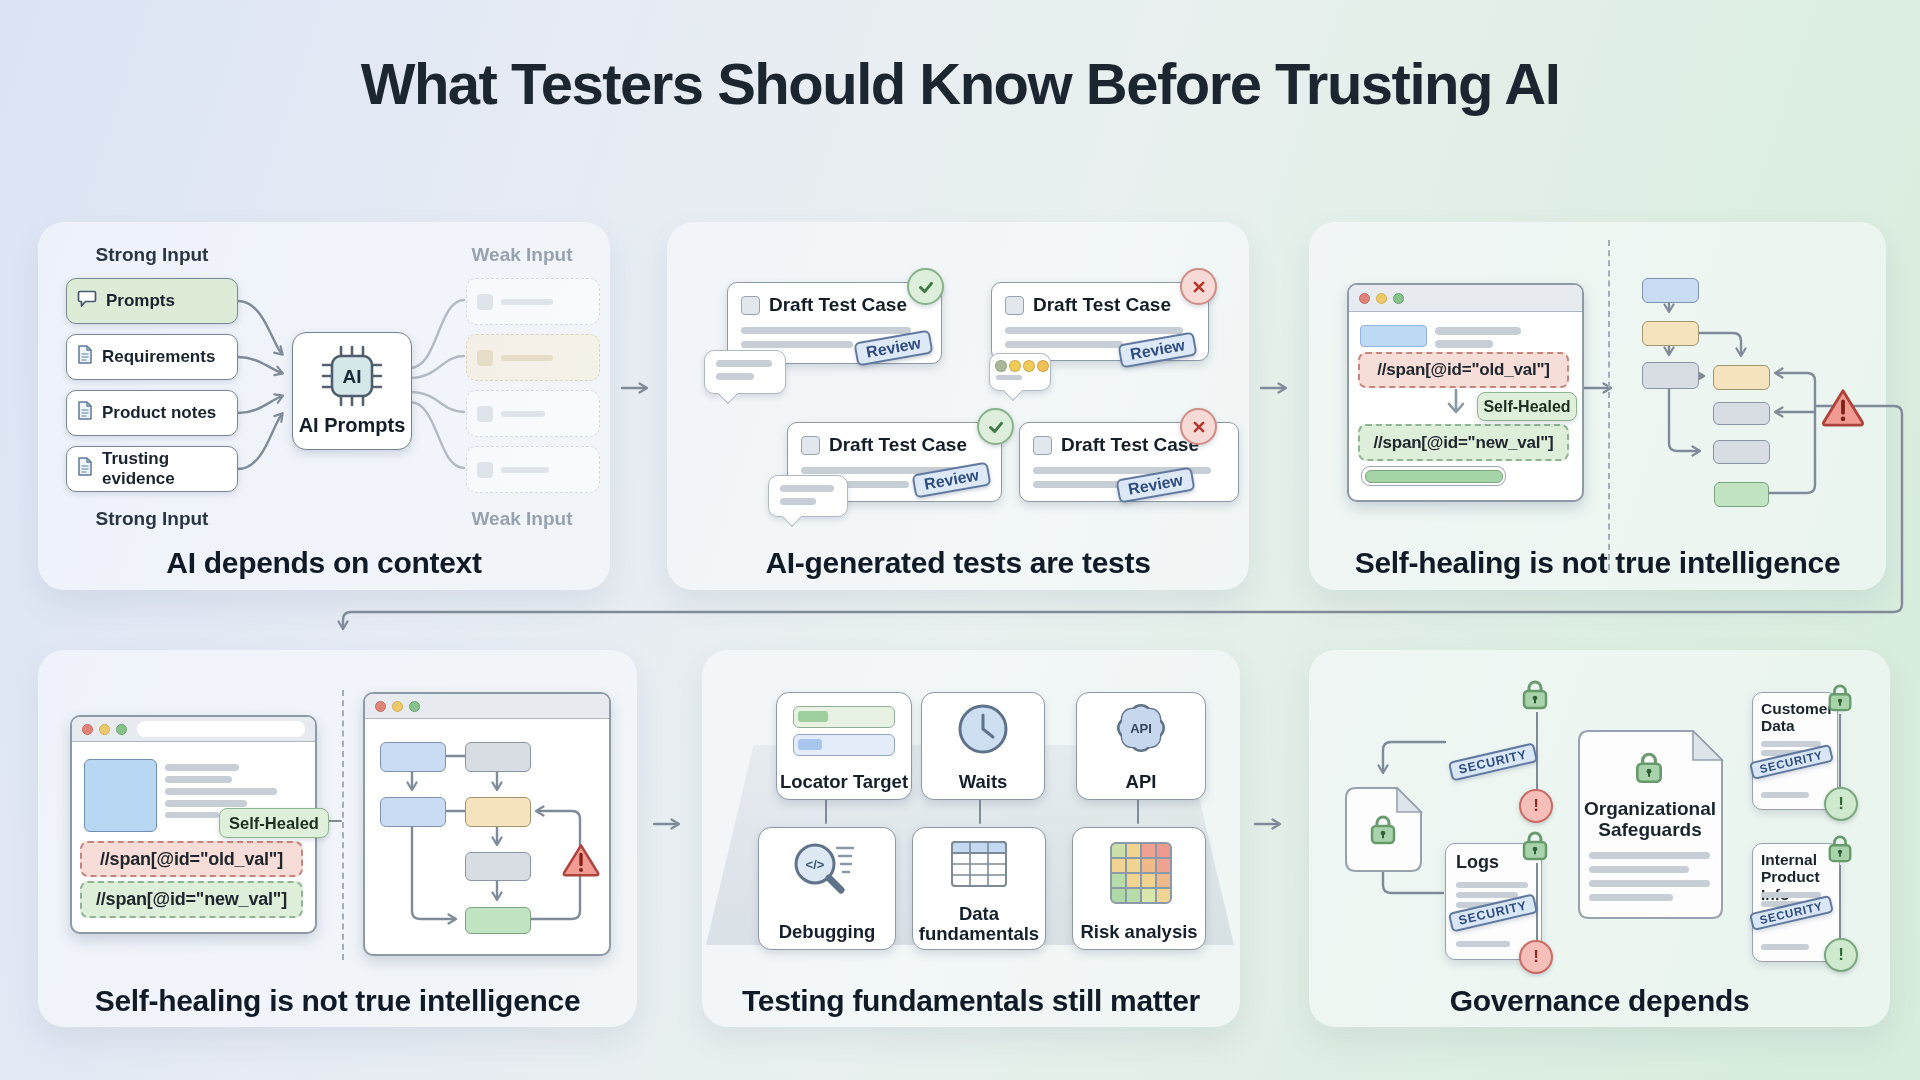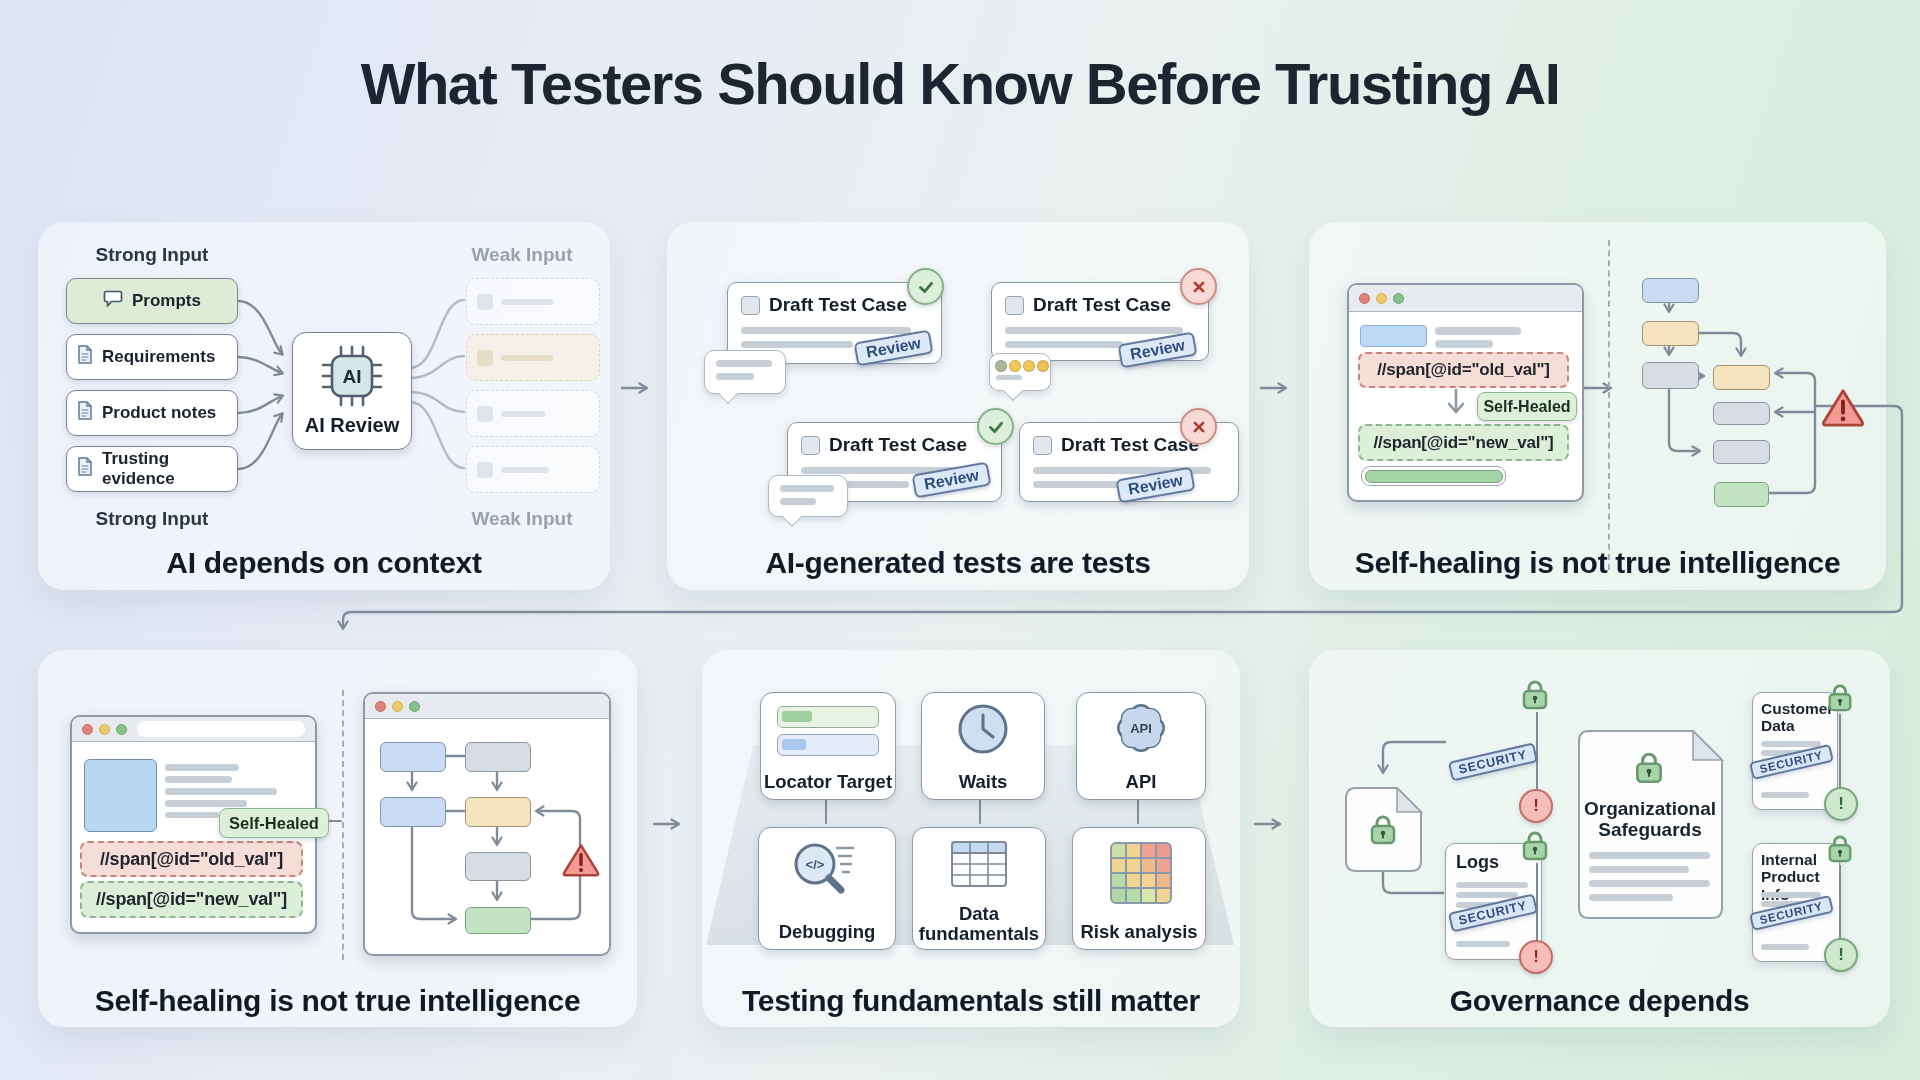--- a/index.html
+++ b/index.html
@@ -9,21 +9,21 @@
   .panel{position:absolute;background:rgba(252,254,255,.52);border-radius:26px;box-shadow:0 14px 30px rgba(80,100,130,.10);}
   .title{position:absolute;top:50px;left:0;width:1920px;text-align:center;font-size:58px;font-weight:700;
     color:#1c2631;letter-spacing:-1.5px;}
   .cap{position:absolute;font-size:30px;font-weight:700;color:#101b27;text-align:center;letter-spacing:-.3px;}
   .sublabel{position:absolute;font-size:19px;font-weight:700;color:#2b3644;text-align:center;}
   .sublabel.weak{color:#97a2ae;}
   .connectors{position:absolute;left:0;top:0;z-index:1;pointer-events:none;} .z3{z-index:3;}
 
   .ibox{position:absolute;z-index:2;display:flex;align-items:center;gap:9px;background:#fff;border:1.6px solid #7b8795;
     border-radius:10px;padding:0 10px;box-shadow:0 2px 6px rgba(70,90,115,.18);font-weight:700;font-size:17px;color:#1a242f;}
-  .ibox.green{background:#dcecd7;justify-content:center;}
+  .ibox.green{background:#dcecd7;}
   .aibox{position:absolute;z-index:2;background:#fff;border:1.6px solid #75828f;border-radius:14px;
     box-shadow:0 4px 10px rgba(70,90,115,.2);text-align:center;}
   .ailabel{position:absolute;bottom:12px;left:0;right:0;text-align:center;font-weight:700;font-size:20px;color:#141e29;}
   .weak-card{position:absolute;z-index:2;border:1.6px dashed #ccd4dc;border-radius:10px;background:rgba(255,255,255,.55);
     opacity:.85;display:flex;align-items:center;gap:8px;padding:0 10px;}
   .weak-card.cream{background:rgba(246,238,220,.72);border-color:#d9cfb4;}
   .wc-sq{width:16px;height:16px;border-radius:4px;background:#dde2e8;}
   .wc-line{height:6px;border-radius:3px;background:#dde2e8;}
 
   .draft-card{position:absolute;z-index:2;background:#fff;border:1.6px solid #8e99a6;border-radius:10px;
@@ -199,21 +199,21 @@
   </div>
 
   <div class="aibox" style="left:292px;top:332px;width:118px;height:116px">
     <svg class="abs" style="left:26px;top:10px" width="66" height="66" viewBox="0 0 66 66">
       <g stroke="#55636f" stroke-width="2.6" stroke-linecap="round">
         <path d="M22 12 V4 M33 12 V4 M44 12 V4 M22 54 V62 M33 54 V62 M44 54 V62 M12 22 H4 M12 33 H4 M12 44 H4 M54 22 H62 M54 33 H62 M54 44 H62"></path>
       </g>
       <rect x="13" y="13" width="40" height="40" rx="9" fill="#d6e7ea" stroke="#4e5d6b" stroke-width="2.6"></rect>
       <text x="33" y="40" text-anchor="middle" font-size="19" font-weight="bold" fill="#1d2b38">AI</text>
     </svg>
-    <div class="ailabel">AI Review</div>
+    <div class="ailabel">AI Prompts</div>
   </div>
 
   <div class="weak-card" style="left:466px;top:278px;width:112px;height:45px">
     <span class="wc-sq"></span>
       <span class="wc-line" style="width:52px"></span>
     </div>
   <div class="weak-card cream" style="left:466px;top:334px;width:112px;height:45px">
     <span class="wc-sq" style="background:#e3d9be"></span>
       <span class="wc-line" style="width:52px;background:#e3d9be"></span>
     </div>
@@ -400,21 +400,21 @@
       <path d="M24 4 L44 36.5 Q46 40 42 40 H6 Q2 40 4 36.5 Z" fill="#f19b92" stroke="#ad443b" stroke-width="3" stroke-linejoin="round"></path>
       <path d="M24 15 V27" stroke="#7e201b" stroke-width="4" stroke-linecap="round"></path>
       <circle cx="24" cy="33.5" r="2.4" fill="#7e201b"></circle>
     </svg>
   </div>
 
   <div class="cap" style="left:38px;top:984px;width:599px">Self-healing is not true intelligence</div>
 
   <div class="platform" style="left:706px;top:745px;width:528px;height:200px"></div>
 
-  <div class="tile" style="left:760px;top:692px;width:134px;height:106px">
+  <div class="tile" style="left:776px;top:692px;width:134px;height:106px">
     <div class="lbar g" style="left:16px;top:13px;width:100px;height:20px">
       <span class="lbar-in" style="width:30px;background:#9fcf9f"></span>
       </div>
     <div class="lbar b" style="left:16px;top:41px;width:100px;height:20px">
       <span class="lbar-in" style="width:24px;background:#a9c6ee"></span>
       </div>
     <div class="tlabel">Locator Target</div>
   </div>
   <div class="tile" style="left:921px;top:692px;width:122px;height:106px">
     <svg class="abs" style="left:34px;top:9px" width="54" height="54" viewBox="0 0 54 54">

